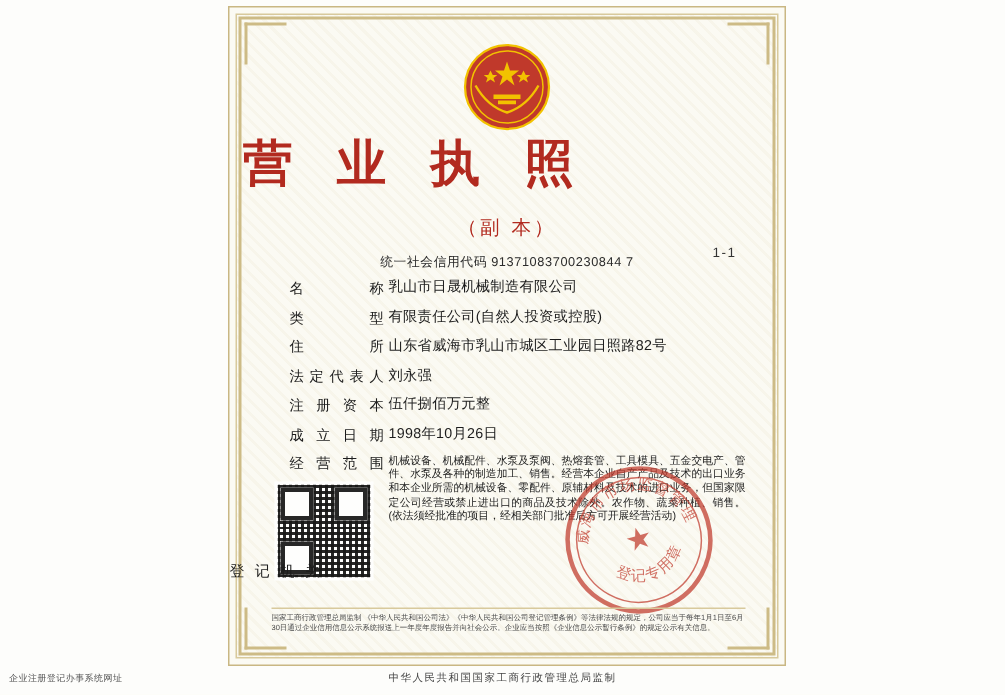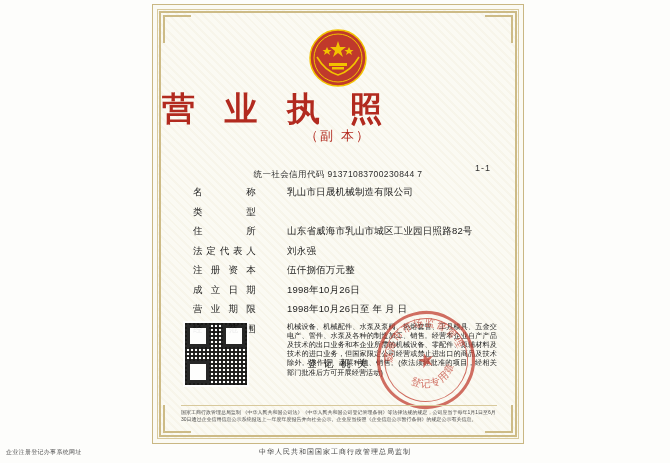--- a/index.html
+++ b/index.html
@@ -58,21 +58,21 @@
     position:absolute;left:0;right:0;top:82px;
     text-align:left;
     font-family:"DejaVu Serif", serif;
     font-weight:bold;
     font-size:33px;
     letter-spacing:9px;
     color:#b22a1f;
     text-indent:9px;
   }
   .subtitle{
-    position:absolute;left:0;right:0;top:122px;
+    position:absolute;left:0;right:0;top:138px;
     text-align:center;
     font-family:"DejaVu Serif", serif;
     font-size:13px;
     color:#b22a1f;
     letter-spacing:2px;
   }
   .serial{
     position:absolute;right:32px;top:146px;
     font-size:9px;color:#333;letter-spacing:1px;margin-top:12px;
   }
@@ -83,21 +83,20 @@
   }
 
   
   .fields{
     position:absolute;left:40px;top:180px;right:26px;
   }
   .row{
     display:flex;
     align-items:flex-start;
     margin-bottom:5.5px;
-    gap:28px;
   }
   .lbl{
     width:66px;
     flex:0 0 66px;
     font-size:9.5px;
     color:#1c1c1c;
     letter-spacing:3.2px;
     text-align:justify;
     text-align-last:justify;
     padding-top:1px;
@@ -133,22 +132,22 @@
   }
   .qr::before{left:2px;top:2px;}
   .qr::after{right:2px;top:2px;}
   .qr-b{
     position:absolute;left:2px;bottom:2px;width:16px;height:16px;
     border:3px solid #111;background:#fff;
   }
 
   
   .authority{
-    position:absolute;left:0;right:0;bottom:72px;
-    text-align:center;
+    position:absolute;left:0;right:0;bottom:55px;
+    text-align:left;
     font-size:10px;color:#1c1c1c;letter-spacing:2px;
   }
   .issue-date{
     position:absolute;left:0;right:0;bottom:50px;
     text-align:center;
     font-size:9px;color:#1c1c1c;letter-spacing:1px;
   }
 
   
   .seal{
@@ -221,40 +220,37 @@
     <div class="serial">1-1</div>
     <div class="credit-code">统一社会信用代码    91371083700230844 7</div>
 
     <div class="fields">
       <div class="row">
         <div class="lbl">名　称</div>
         <div class="val">乳山市日晟机械制造有限公司</div>
       </div>
       <div class="row">
         <div class="lbl">类　型</div>
+        <div class="val">有限责任公司(自然人投资或控股)</div>
       </div>
       <div class="row">
         <div class="lbl">住　所</div>
         <div class="val">山东省威海市乳山市城区工业园日照路82号</div>
       </div>
       <div class="row">
         <div class="lbl">法定代表人</div>
         <div class="val">刘永强</div>
       </div>
       <div class="row">
         <div class="lbl">注册资本</div>
         <div class="val">伍仟捌佰万元整</div>
       </div>
       <div class="row">
         <div class="lbl">成立日期</div>
         <div class="val">1998年10月26日</div>
-      </div>
-      <div class="row">
-        <div class="lbl">营业期限</div>
-        <div class="val">1998年10月26日至      年    月    日</div>
       </div>
       <div class="row">
         <div class="lbl">经营范围</div>
         <div class="val scope">机械设备、机械配件、水泵及泵阀、热熔套管、工具模具、五金交电产、管件、水泵及各种的制造加工、销售。经营本企业自产产品及技术的出口业务和本企业所需的机械设备、零配件、原辅材料及技术的进口业务，但国家限定公司经营或禁止进出口的商品及技术除外。农作物、蔬菜种植、销售。(依法须经批准的项目，经相关部门批准后方可开展经营活动)</div>
       </div>
     </div>
 
     <div class="qr">
         <span class="qr-b"></span>
       </div>

